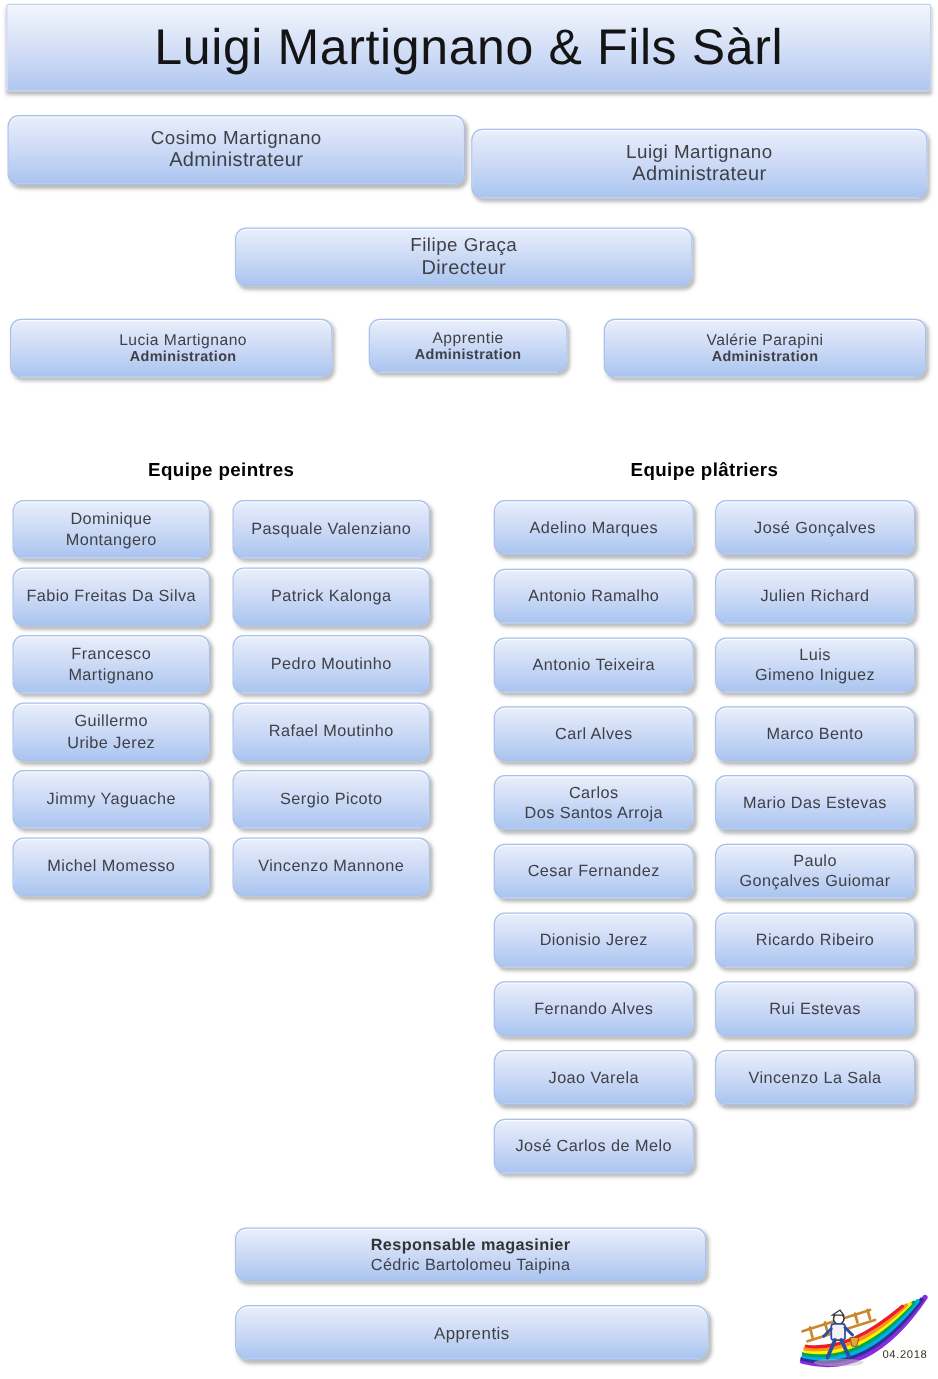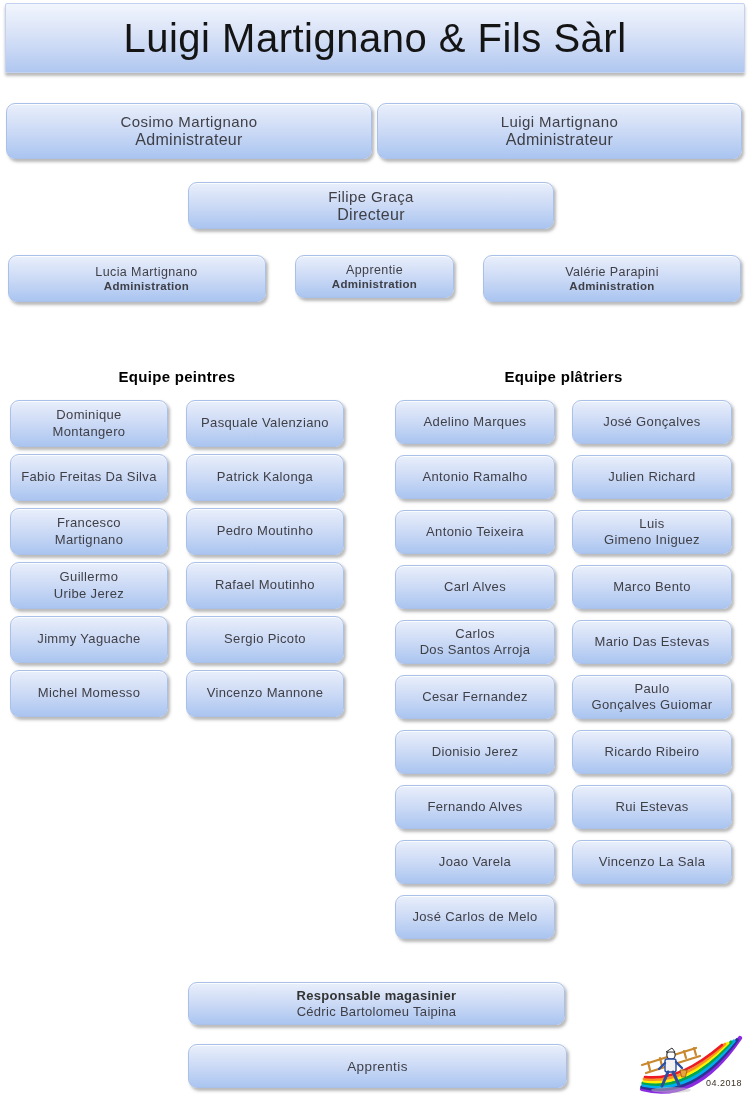--- a/index.html
+++ b/index.html
@@ -82,21 +82,21 @@
     font-size: 9px; color: #3c3225; letter-spacing: 0.5px;
   }
 </style>
 </head>
 <body>
 
 <div class="abs banner">
   <span class="banner-text">Luigi Martignano &amp; Fils Sàrl</span>
 </div>
 
-<div class="abs bluebox" style="left:6px; top:103px; width:366px; height:56px;">
+<div class="abs bluebox" style="left:6px; top:92px; width:366px; height:56px;">
   <span class="person-name">Cosimo Martignano</span>
   <span class="person-role">Administrateur</span>
 </div>
 <div class="abs bluebox" style="left:377px; top:103px; width:365px; height:56px;">
   <span class="person-name">Luigi Martignano</span>
   <span class="person-role">Administrateur</span>
 </div>
 
 <div class="abs bluebox" style="left:188px; top:182px; width:366px; height:47px;">
   <span class="person-name">Filipe Graça</span>
@@ -160,21 +160,21 @@
   <div class="bluebox member-box">Ricardo Ribeiro</div>
   <div class="bluebox member-box">Rui Estevas</div>
   <div class="bluebox member-box">Vincenzo La Sala</div>
 </div>
 
 <div class="abs bluebox" style="left:188px; top:982px; width:377px; height:43px;">
   <span class="magasinier-title">Responsable magasinier</span>
   <span class="magasinier-name">Cédric Bartolomeu Taipina</span>
 </div>
 
-<div class="abs bluebox" style="left:188px; top:1044px; width:379px; height:44px;">
+<div class="abs bluebox" style="left:188px; top:1044px; width:379px; height:44px;border-radius:11px;">
   <span class="apprentis-label">Apprentis</span>
 </div>
 
 <div class="abs logo-wrap">
   <svg width="122" height="70" viewBox="0 0 122 70">
 
     <g fill="none" stroke-linecap="round">
       <path d="M16,61 C50,70 82,57 114,10" stroke="#8a2be2" stroke-width="4.2"></path>
       <path d="M16,59 C50,67 80,53 111,12" stroke="#2e3192" stroke-width="3.6"></path>
       <path d="M17,57 C50,64 78,50 108,13" stroke="#00aeef" stroke-width="3.4"></path>

